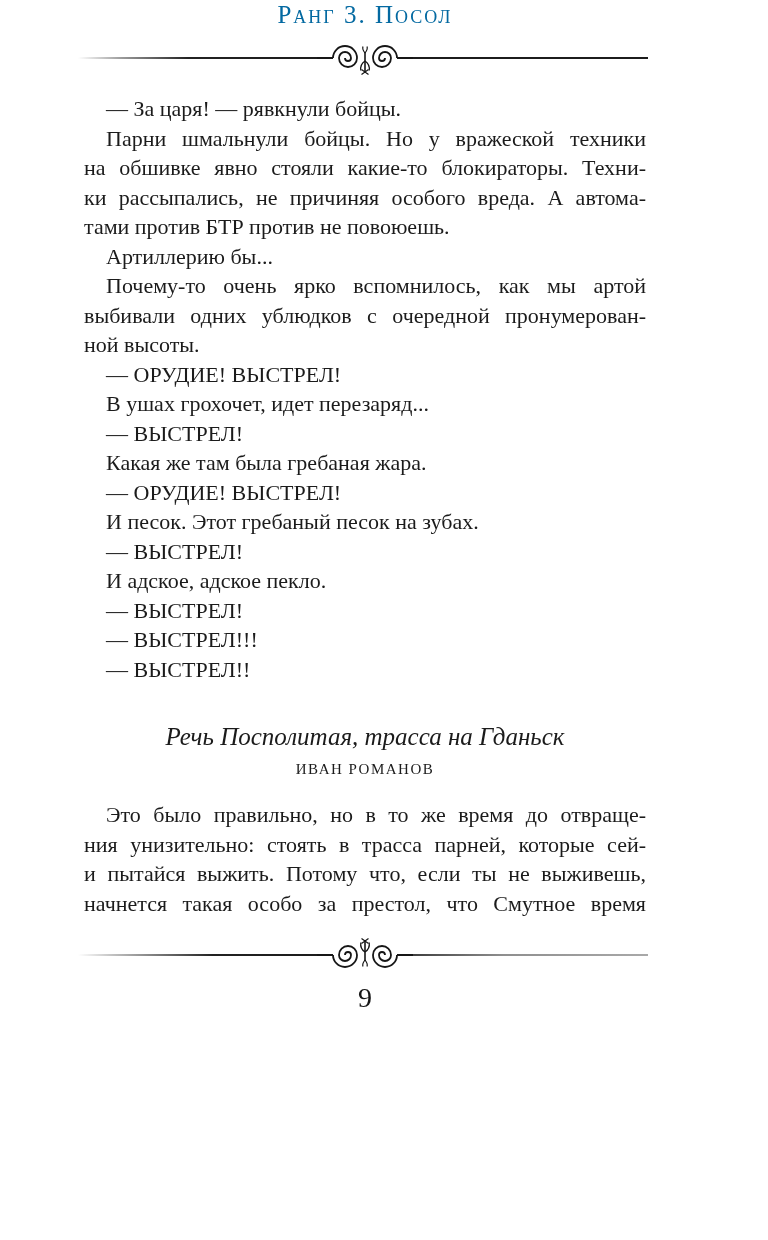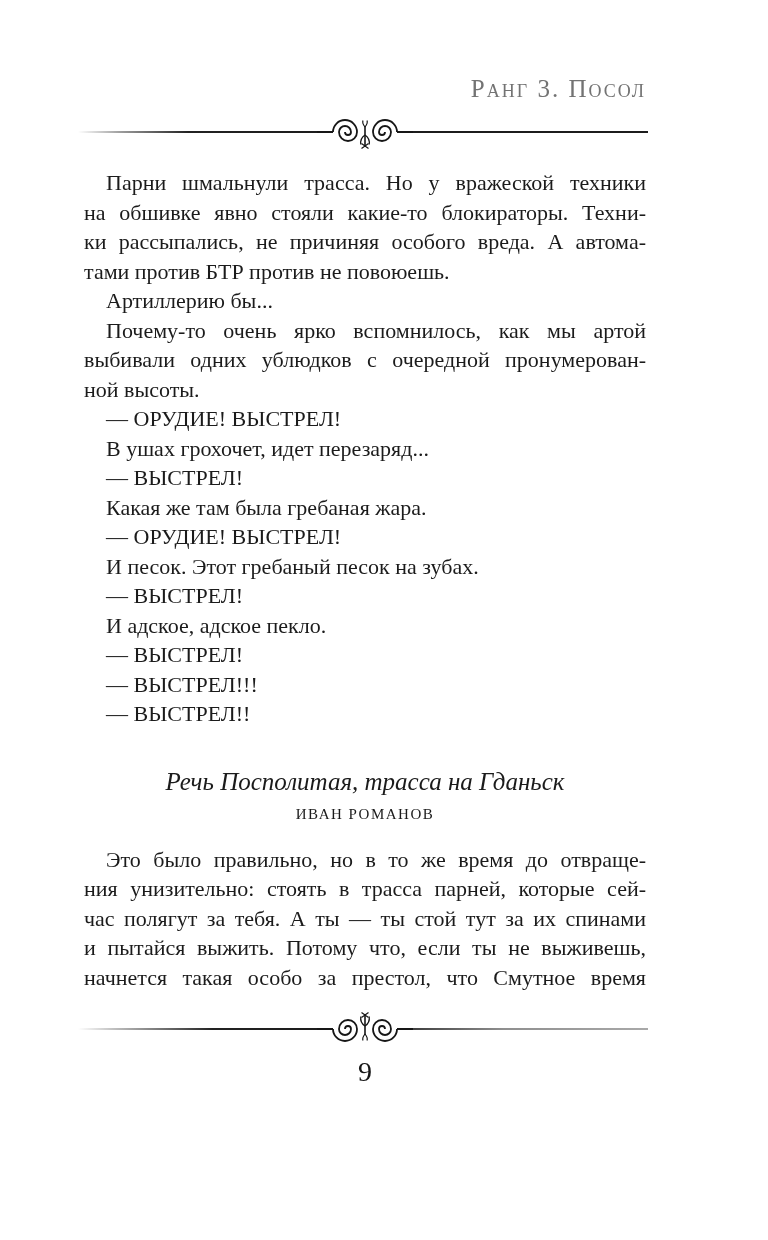--- a/index.html
+++ b/index.html
@@ -14,27 +14,26 @@
     background: #ffffff;
     overflow: hidden;
     font-family: "Liberation Serif", "DejaVu Serif", serif;
     color: #1b1b1b;
   }
   .column {
     margin-left: 84px;
     width: 562px;
   }
   .running-header {
-    padding-top: 74px;
-    text-align: right;
+    text-align: center;
     font-variant: small-caps;
     font-size: 25px;
     line-height: 30px;
     letter-spacing: 2px;
-    color: #737373;
+    color: #0369a1;
   }
   .divider {
     position: relative;
     height: 40px;
     margin-top: 8px;
   }
   .divider .rule {
     position: absolute;
     top: 19px;
     height: 2px;
@@ -114,21 +113,24 @@
         <path d="M48,14 V35" stroke-width="1.6"></path>
         <path d="M48,23 C45,25 43.2,28.5 43.8,32.5" stroke-width="1.3"></path>
         <path d="M48,23 C51,25 52.8,28.5 52.2,32.5" stroke-width="1.3"></path>
         <path d="M44.5,31.5 L51.5,36.5 M51.5,31.5 L44.5,36.5" stroke-width="1.2"></path>
         <path d="M48,15 C46,12.5 45.2,10.5 46,8.5 M48,15 C50,12.5 50.8,10.5 50,8.5" stroke-width="1.2"></path>
       </svg>
     </div>
 
     <div class="body-text first-block" id="body-top">
         <div class="para">
-          <div class="line first just">Парни шмальнули трасса. Но у вражеской техники</div>
+          <div class="line first">— За царя! — рявкнули бойцы.</div>
+        </div>
+        <div class="para">
+          <div class="line first just">Парни шмальнули бойцы. Но у вражеской техники</div>
           <div class="line just">на обшивке явно стояли какие-то блокираторы. Техни-</div>
           <div class="line just">ки рассыпались, не причиняя особого вреда. А автома-</div>
           <div class="line">тами против БТР против не повоюешь.</div>
         </div>
         <div class="para">
           <div class="line first">Артиллерию бы...</div>
         </div>
         <div class="para">
           <div class="line first just">Почему-то очень ярко вспомнилось, как мы артой</div>
           <div class="line just">выбивали одних ублюдков с очередной пронумерован-</div>
@@ -171,21 +173,20 @@
 
     <div class="section-heads">
       <div class="section-location">Речь Посполитая, трасса на Гданьск</div>
       <div class="section-pov">ИВАН РОМАНОВ</div>
     </div>
 
     <div class="body-text second" id="body-bottom">
         <div class="para">
           <div class="line first just">Это было правильно, но в то же время до отвраще-</div>
           <div class="line just">ния унизительно: стоять в трасса парней, которые сей-</div>
-          <div class="line just">час полягут за тебя. А ты — ты стой тут за их спинами</div>
           <div class="line just">и пытайся выжить. Потому что, если ты не выживешь,</div>
           <div class="line just">начнется такая особо за престол, что Смутное время</div>
         </div>
       </div>
 
     <div class="divider bottom">
       <div class="rule left"></div>
       <div class="rule right"></div>
       <svg class="ornament" viewBox="0 0 96 40" aria-hidden="true">
         <path d="M0,20 H16" stroke-width="2"></path>

